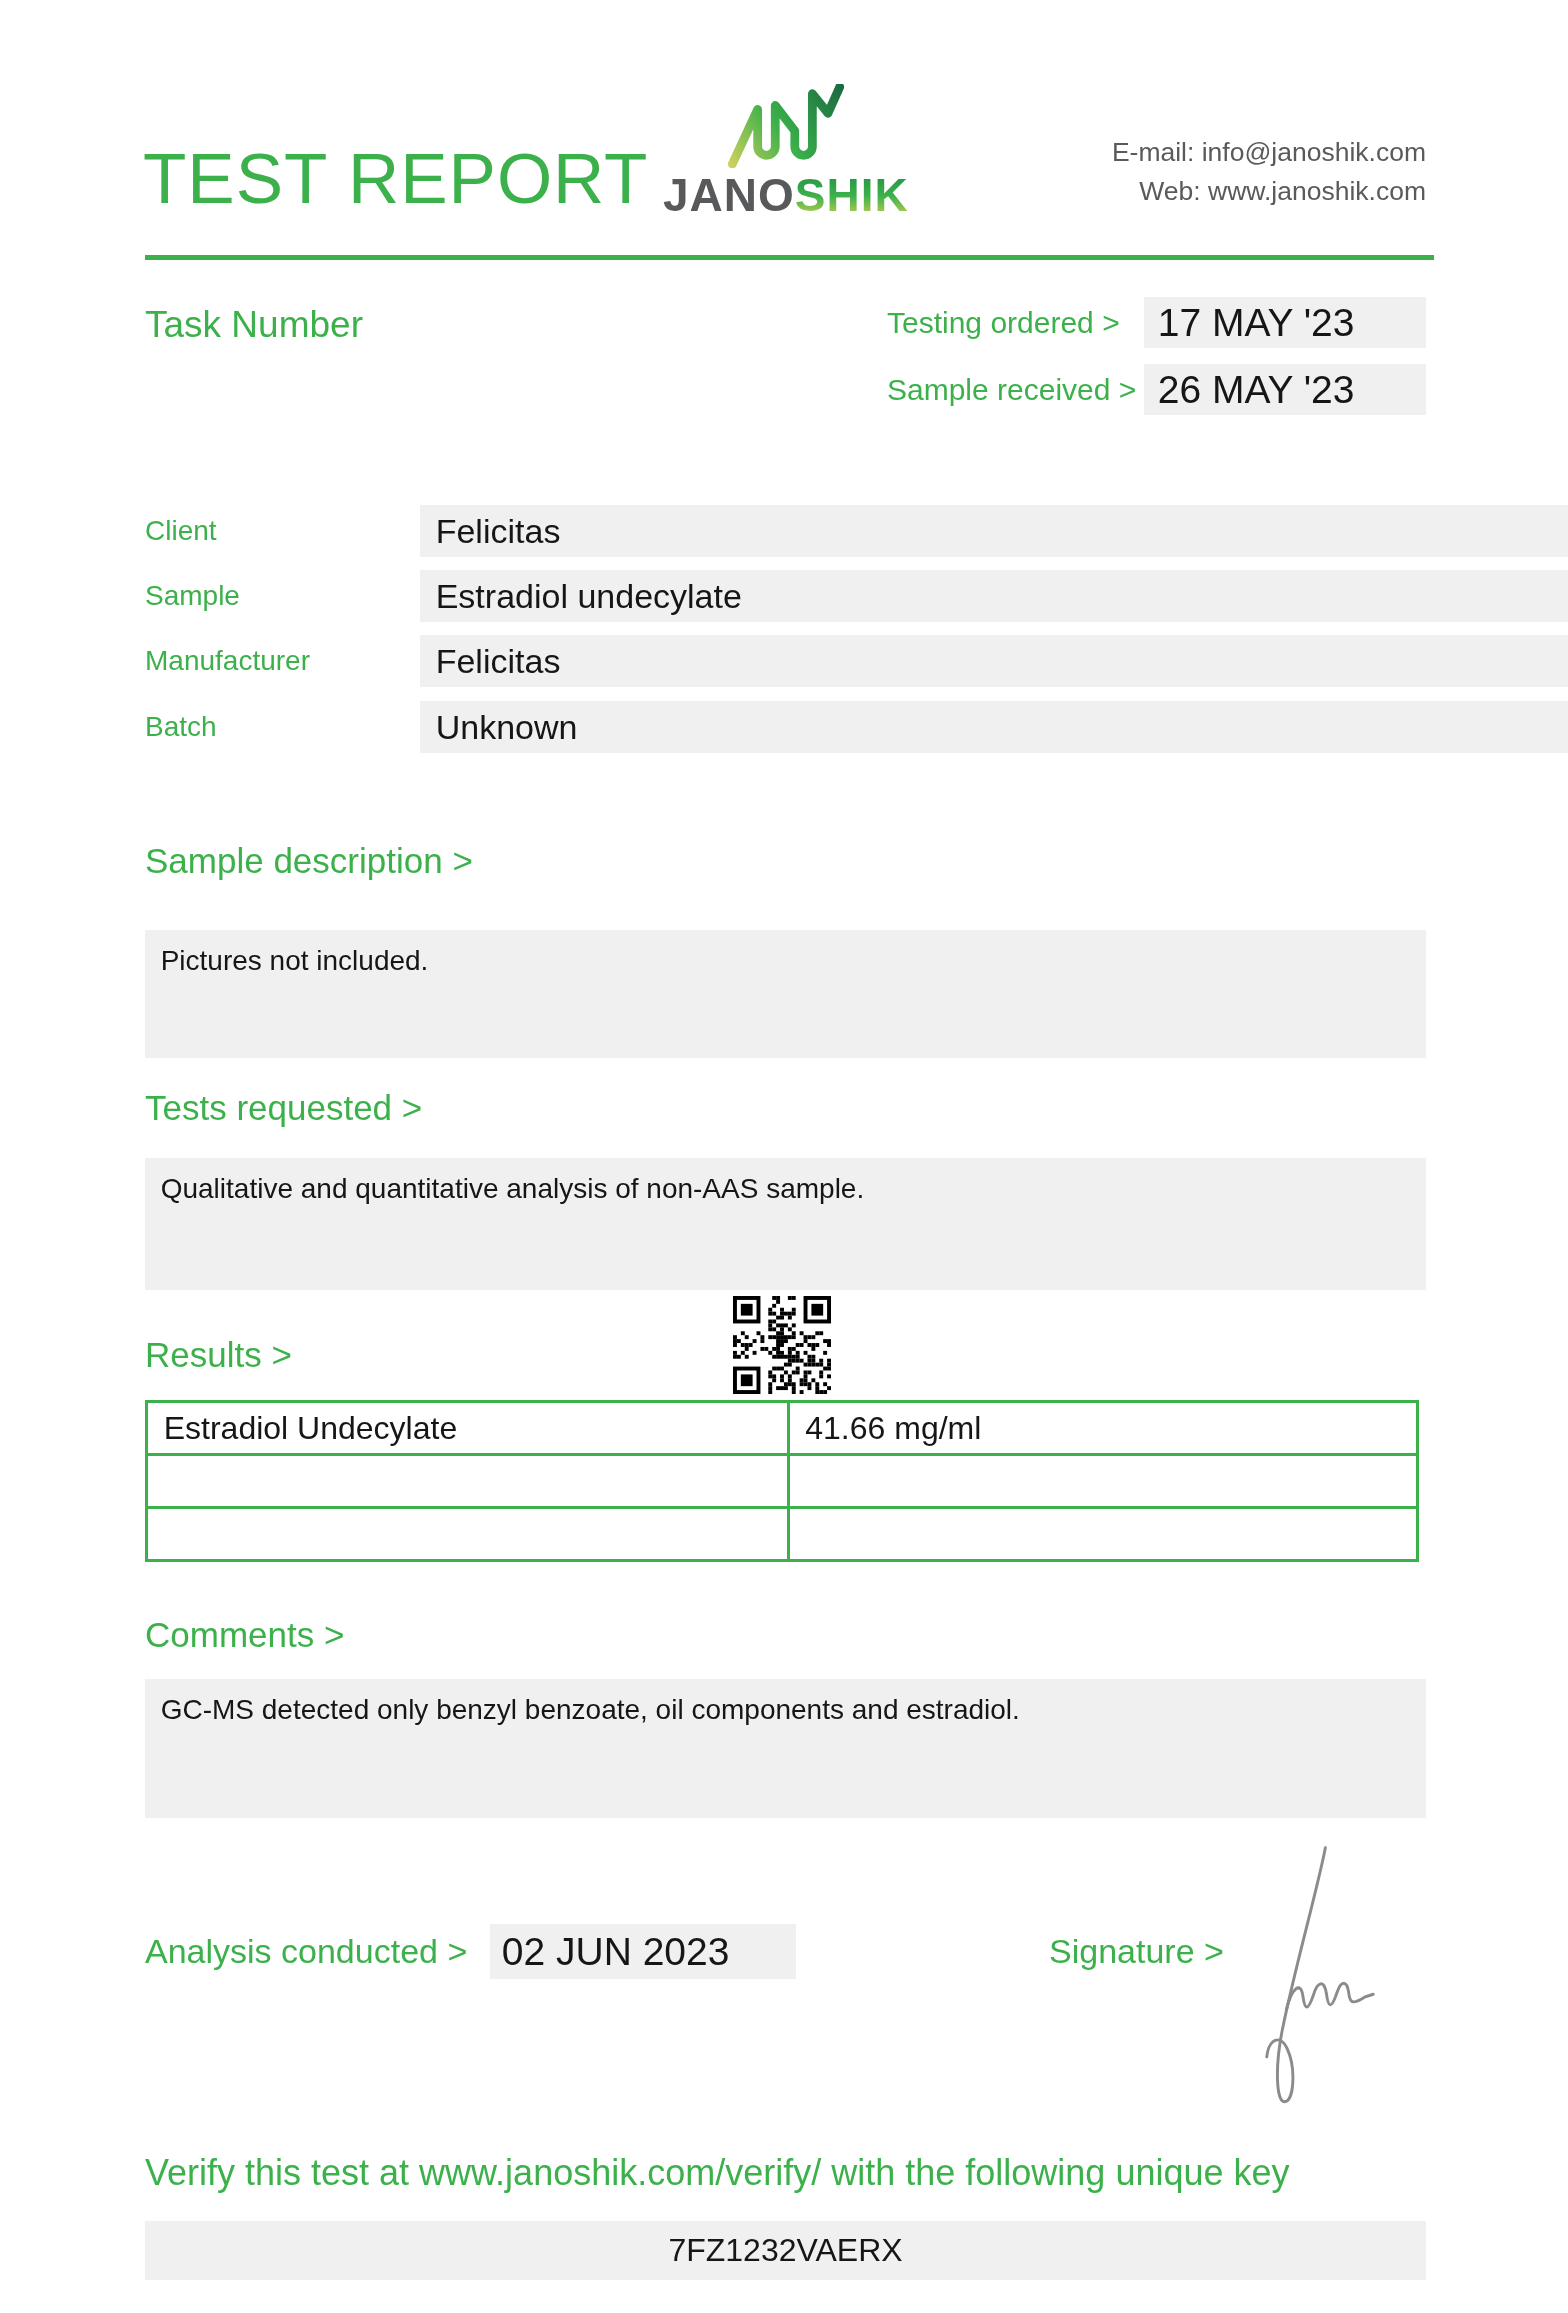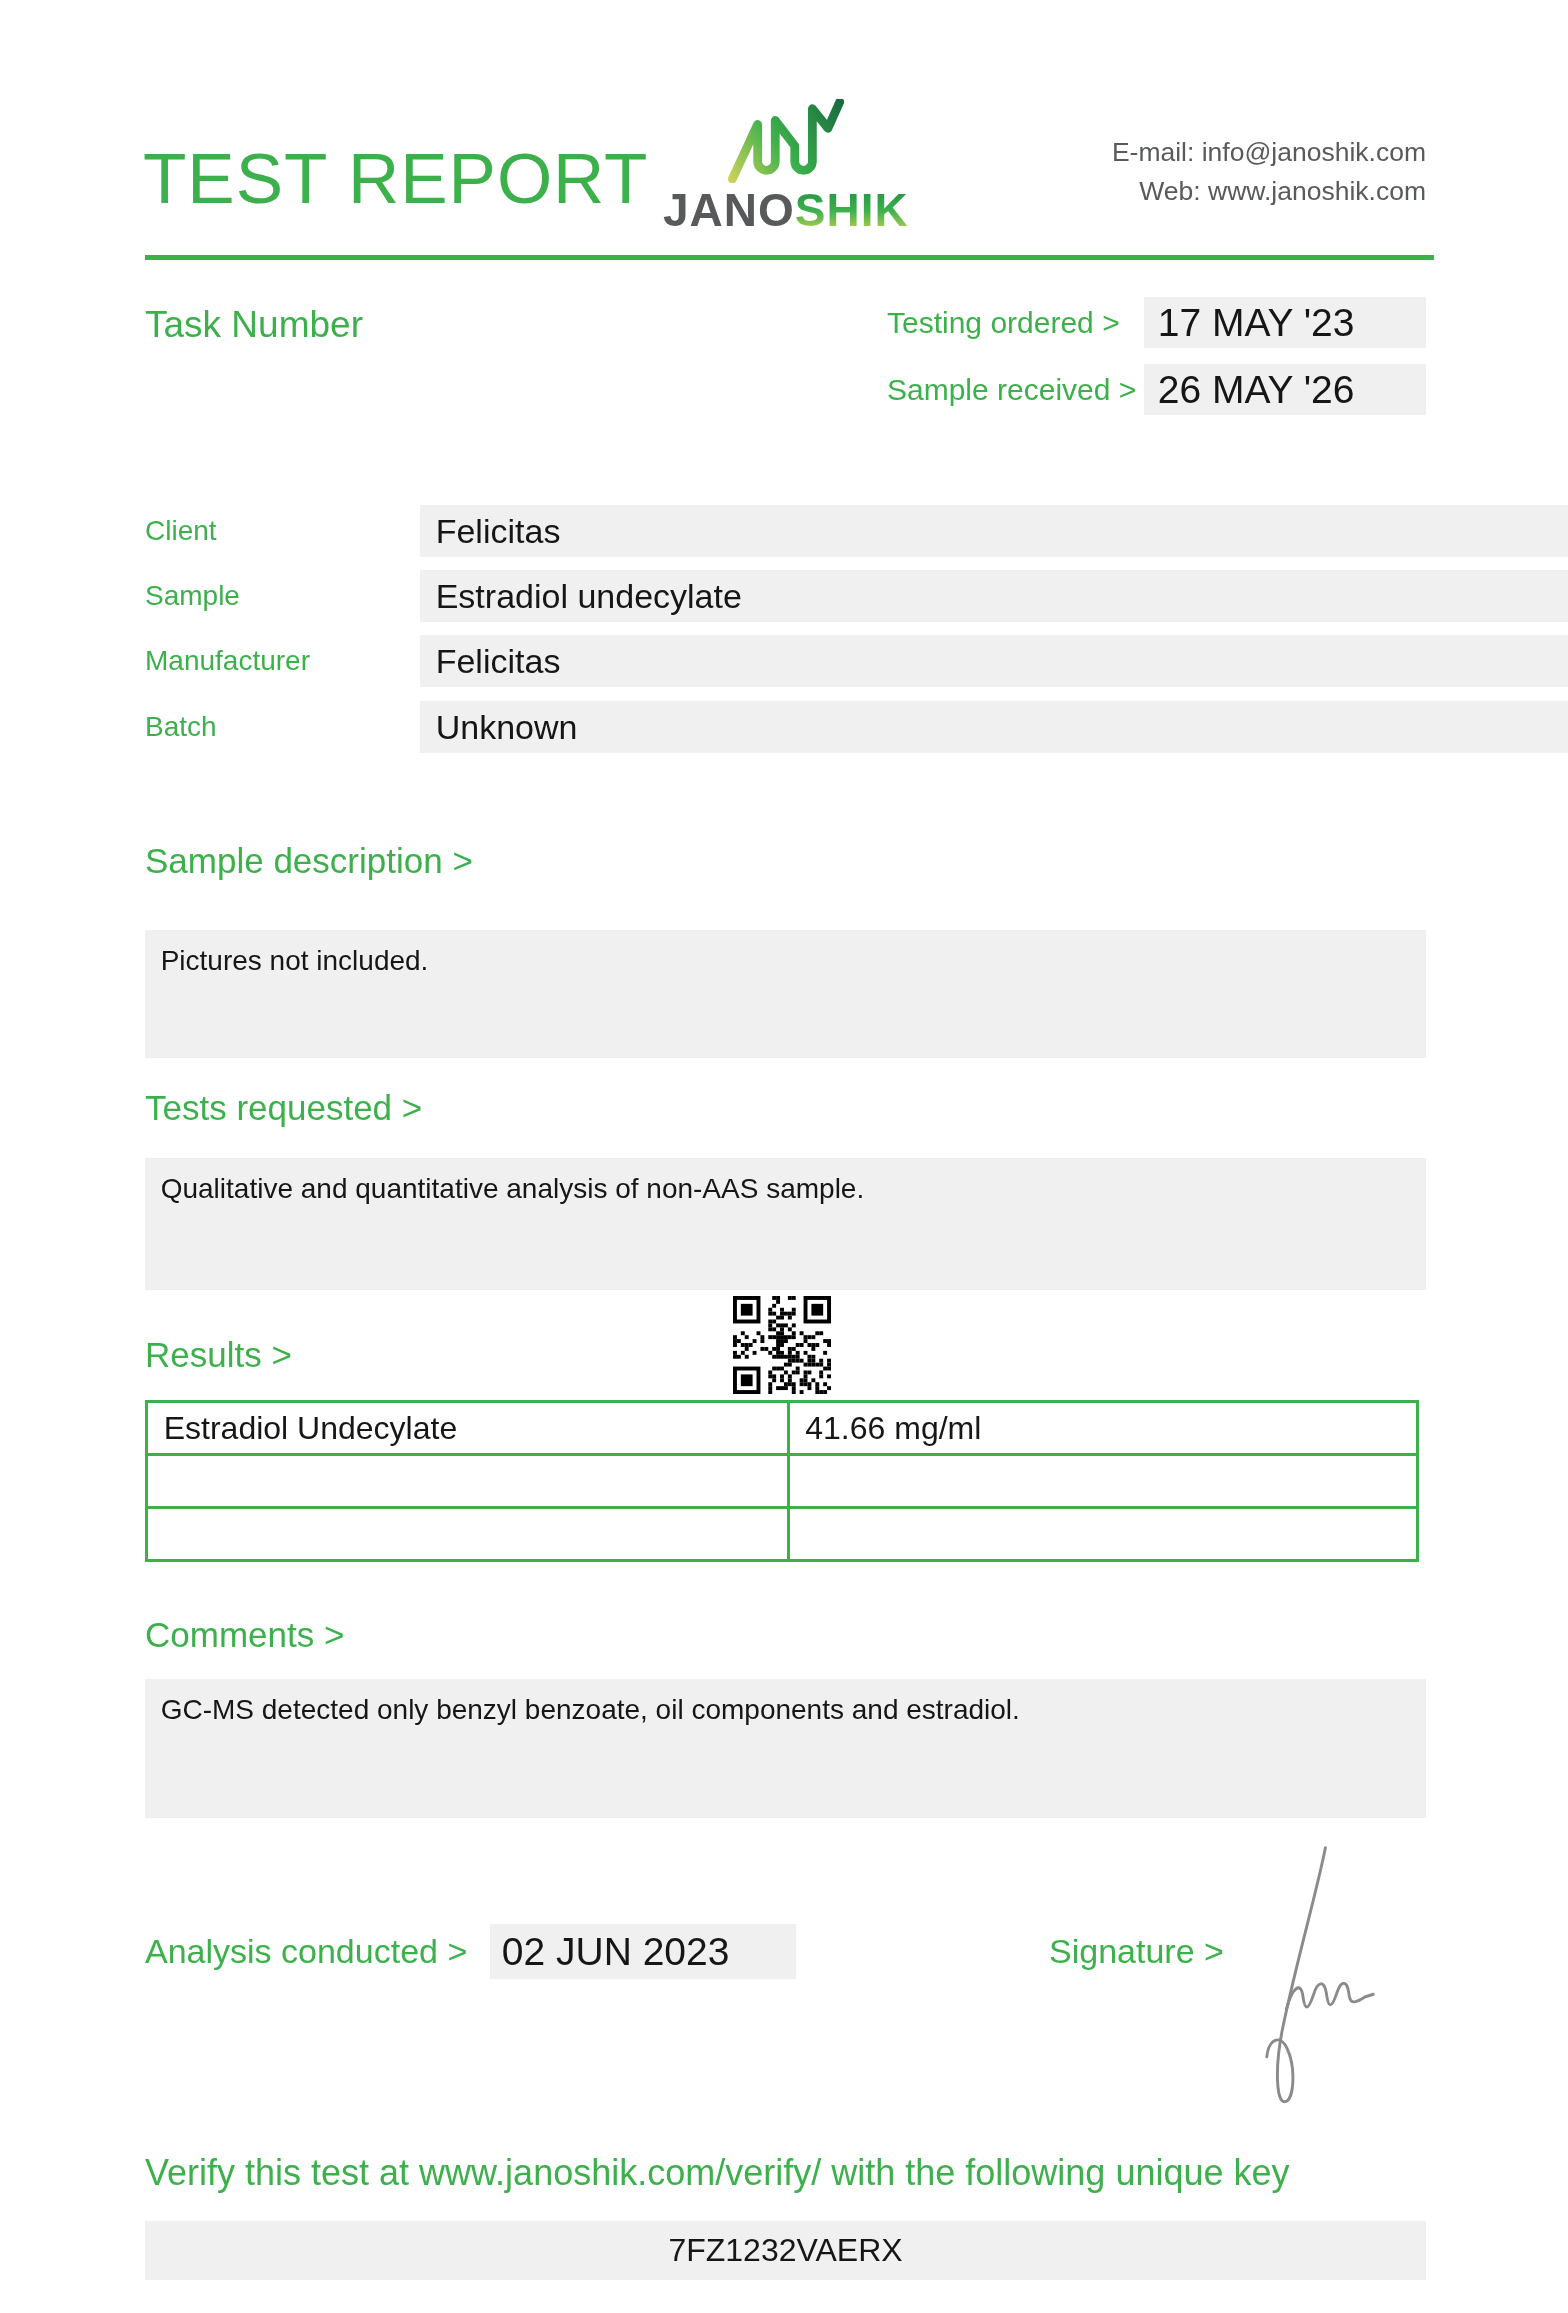--- a/index.html
+++ b/index.html
@@ -10,21 +10,21 @@
     --muted:#595a5c;
     --sig:#8b8b8b;
   }
   *{margin:0;padding:0;box-sizing:border-box;}
   body{background:#ffffff;font-family:"Liberation Sans", sans-serif;}
   .page{position:relative;width:1568px;height:2313px;background:#fff;overflow:hidden;border-radius:31px;}
 
   
   .title{position:absolute;left:143px;top:143px;font-size:71px;line-height:71px;
          color:var(--green);font-weight:500;letter-spacing:1px;white-space:nowrap;}
-  .logo{position:absolute;left:663px;top:99px;width:245px;text-align:left;}
+  .logo{position:absolute;left:663px;top:84px;width:245px;text-align:left;}
   .logo svg{display:block;margin:0 auto;}
   .logo-word{display:block;margin-top:3.9px;font-size:46px;line-height:46px;font-weight:700;letter-spacing:1px;white-space:nowrap;}
   .jano{color:#58595b;}
   .shik{background:linear-gradient(180deg,#1f8c45 0%,#3cb14b 52%,#a7c94f 84%,#ddd75f 100%);
         -webkit-background-clip:text;background-clip:text;color:#3cb14b;-webkit-text-fill-color:transparent;}
   .contact{position:absolute;right:142px;top:133px;text-align:right;font-size:26.5px;line-height:39px;color:var(--muted);}
   .rule{position:absolute;left:145px;top:255px;width:1289px;height:4.9px;background:var(--green);}
 
   
   .lbl{color:var(--green);white-space:nowrap;}
@@ -96,21 +96,21 @@
   </div>
 
   <div class="rule"></div>
 
   <div class="lbl task-label">Task Number</div>
 
   <div class="lbl ordered-label">Testing ordered  &gt;</div>
   <div class="ordered-box">17 MAY '23</div>
 
   <div class="lbl received-label">Sample received &gt;</div>
-  <div class="received-box">26 MAY '26</div>
+  <div class="received-box">26 MAY '23</div>
 
   <div class="lbl info-label" style="top:505px">Client</div>
   <div class="info-box" style="top:505px">Felicitas</div>
 
   <div class="lbl info-label" style="top:570px">Sample</div>
   <div class="info-box" style="top:570px">Estradiol undecylate</div>
 
   <div class="lbl info-label" style="top:635px">Manufacturer</div>
   <div class="info-box" style="top:635px">Felicitas</div>
 

